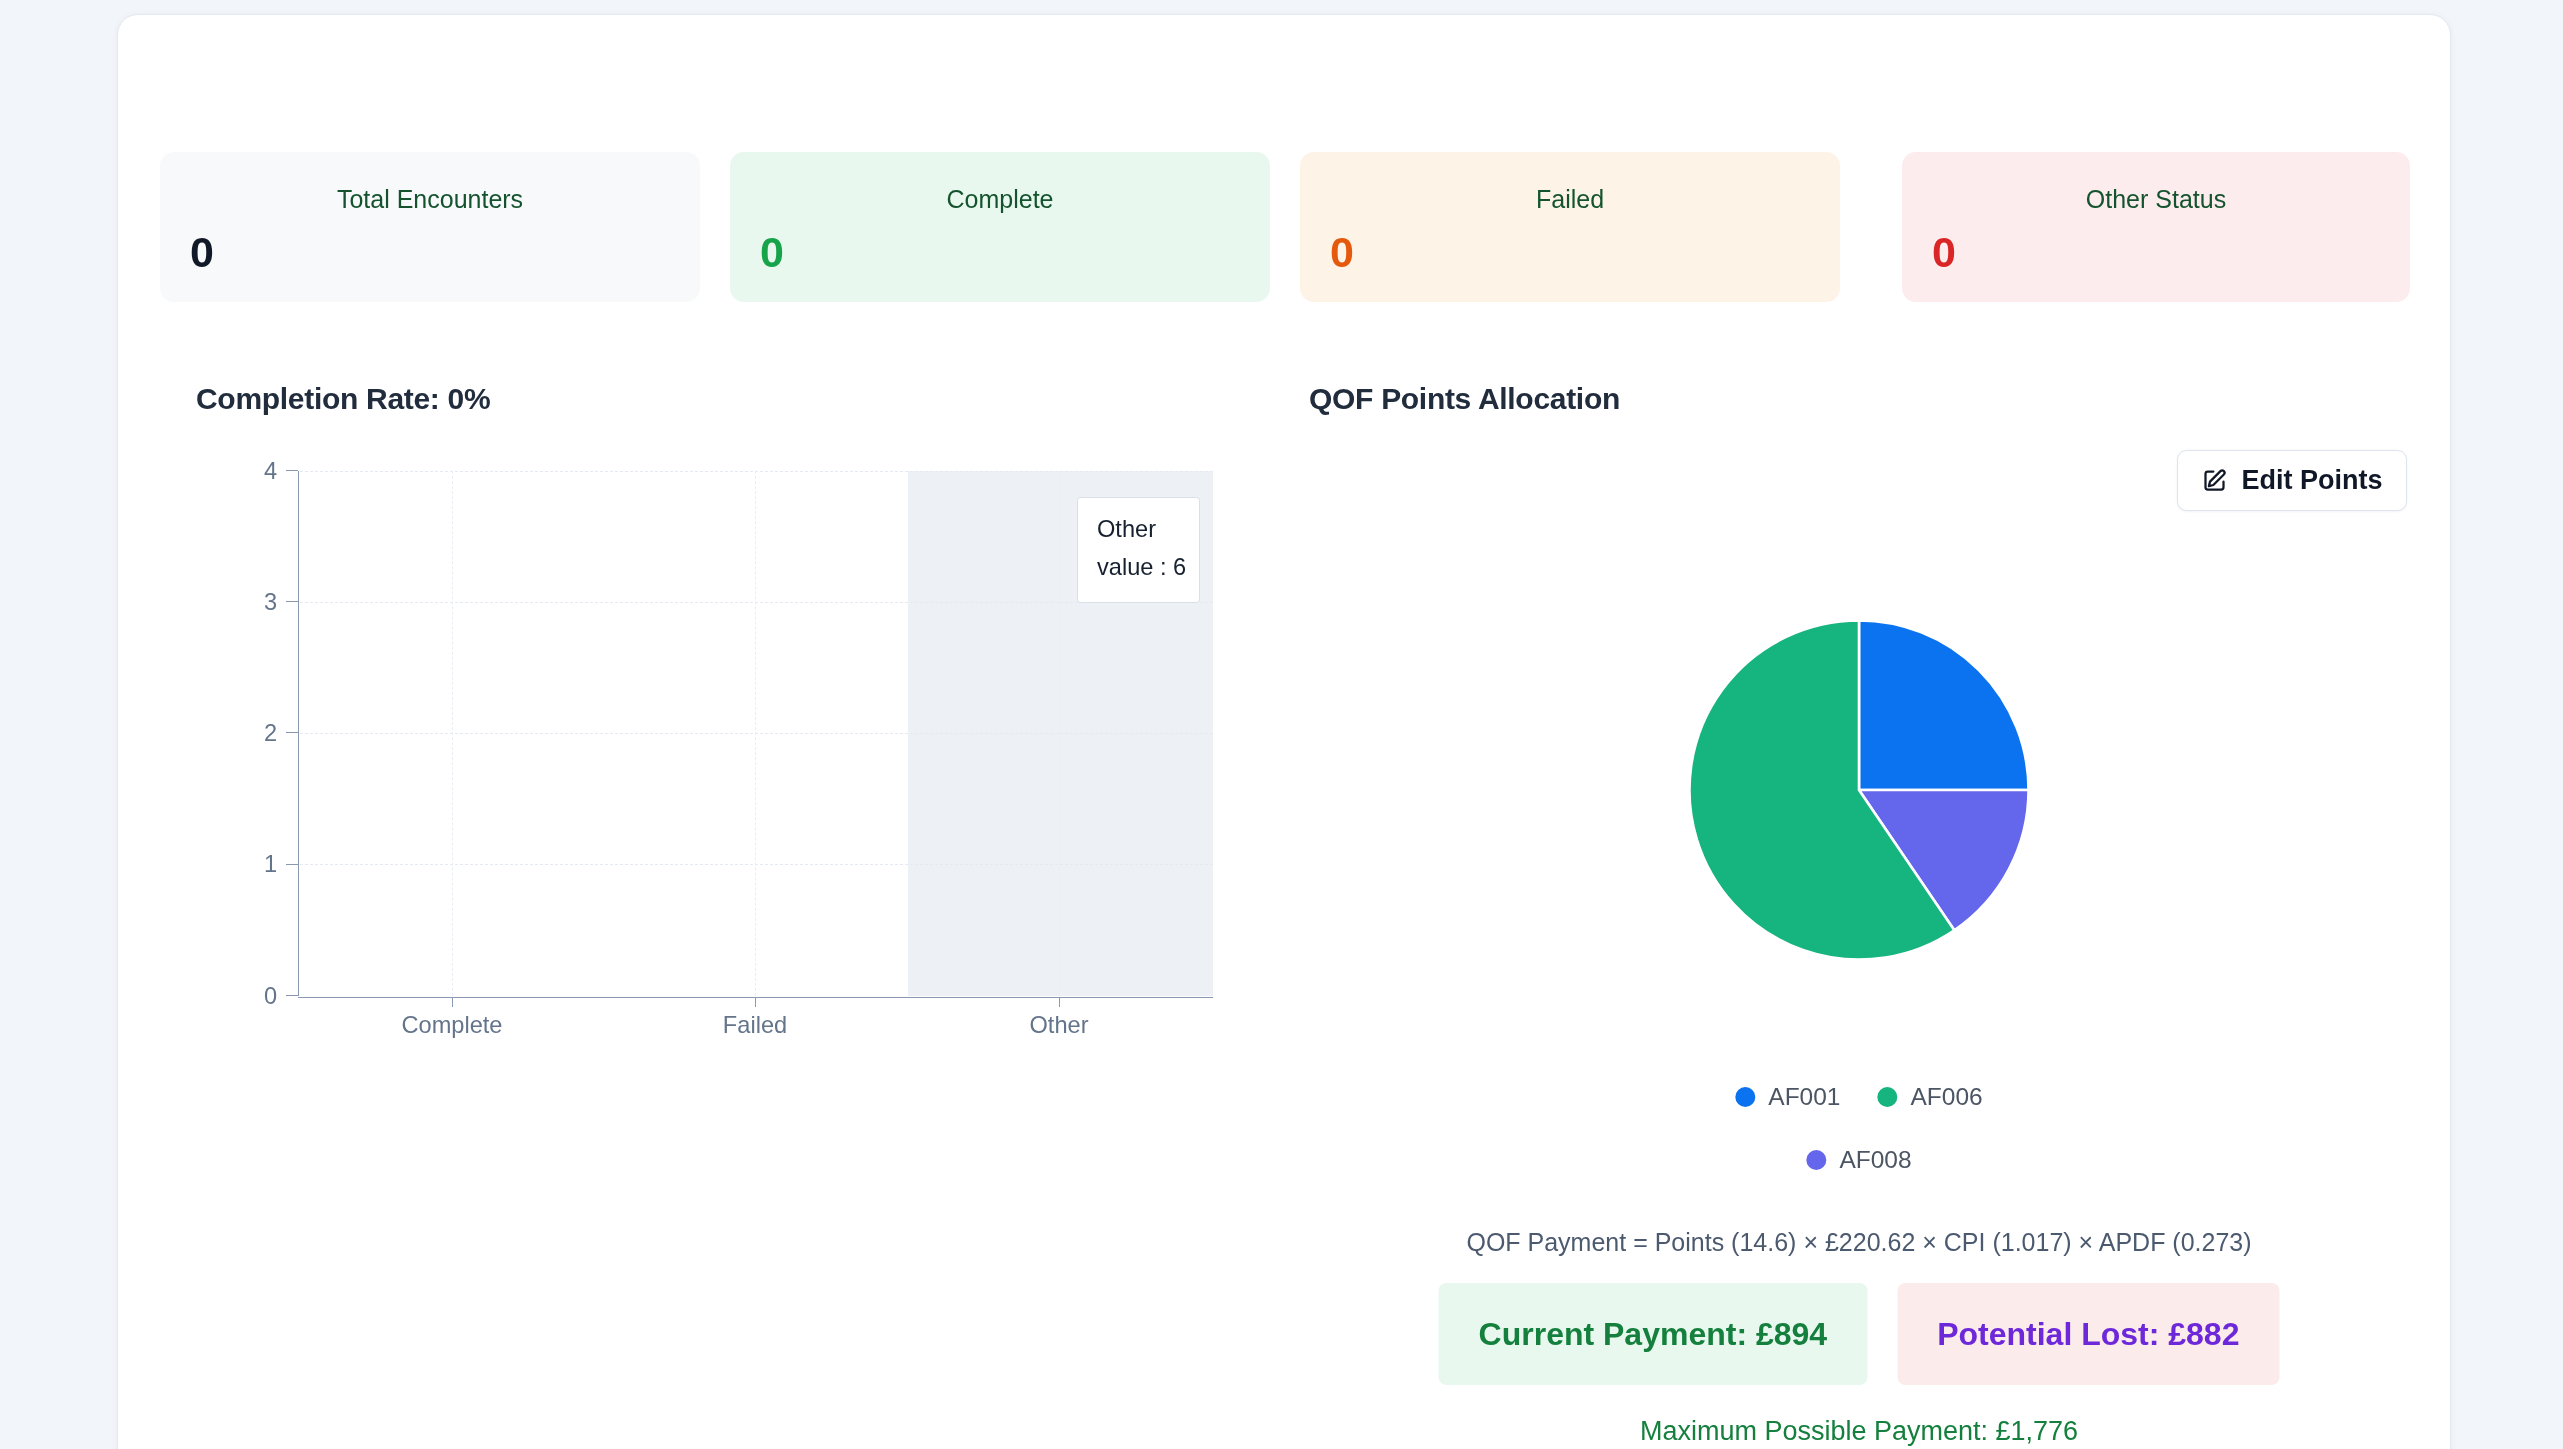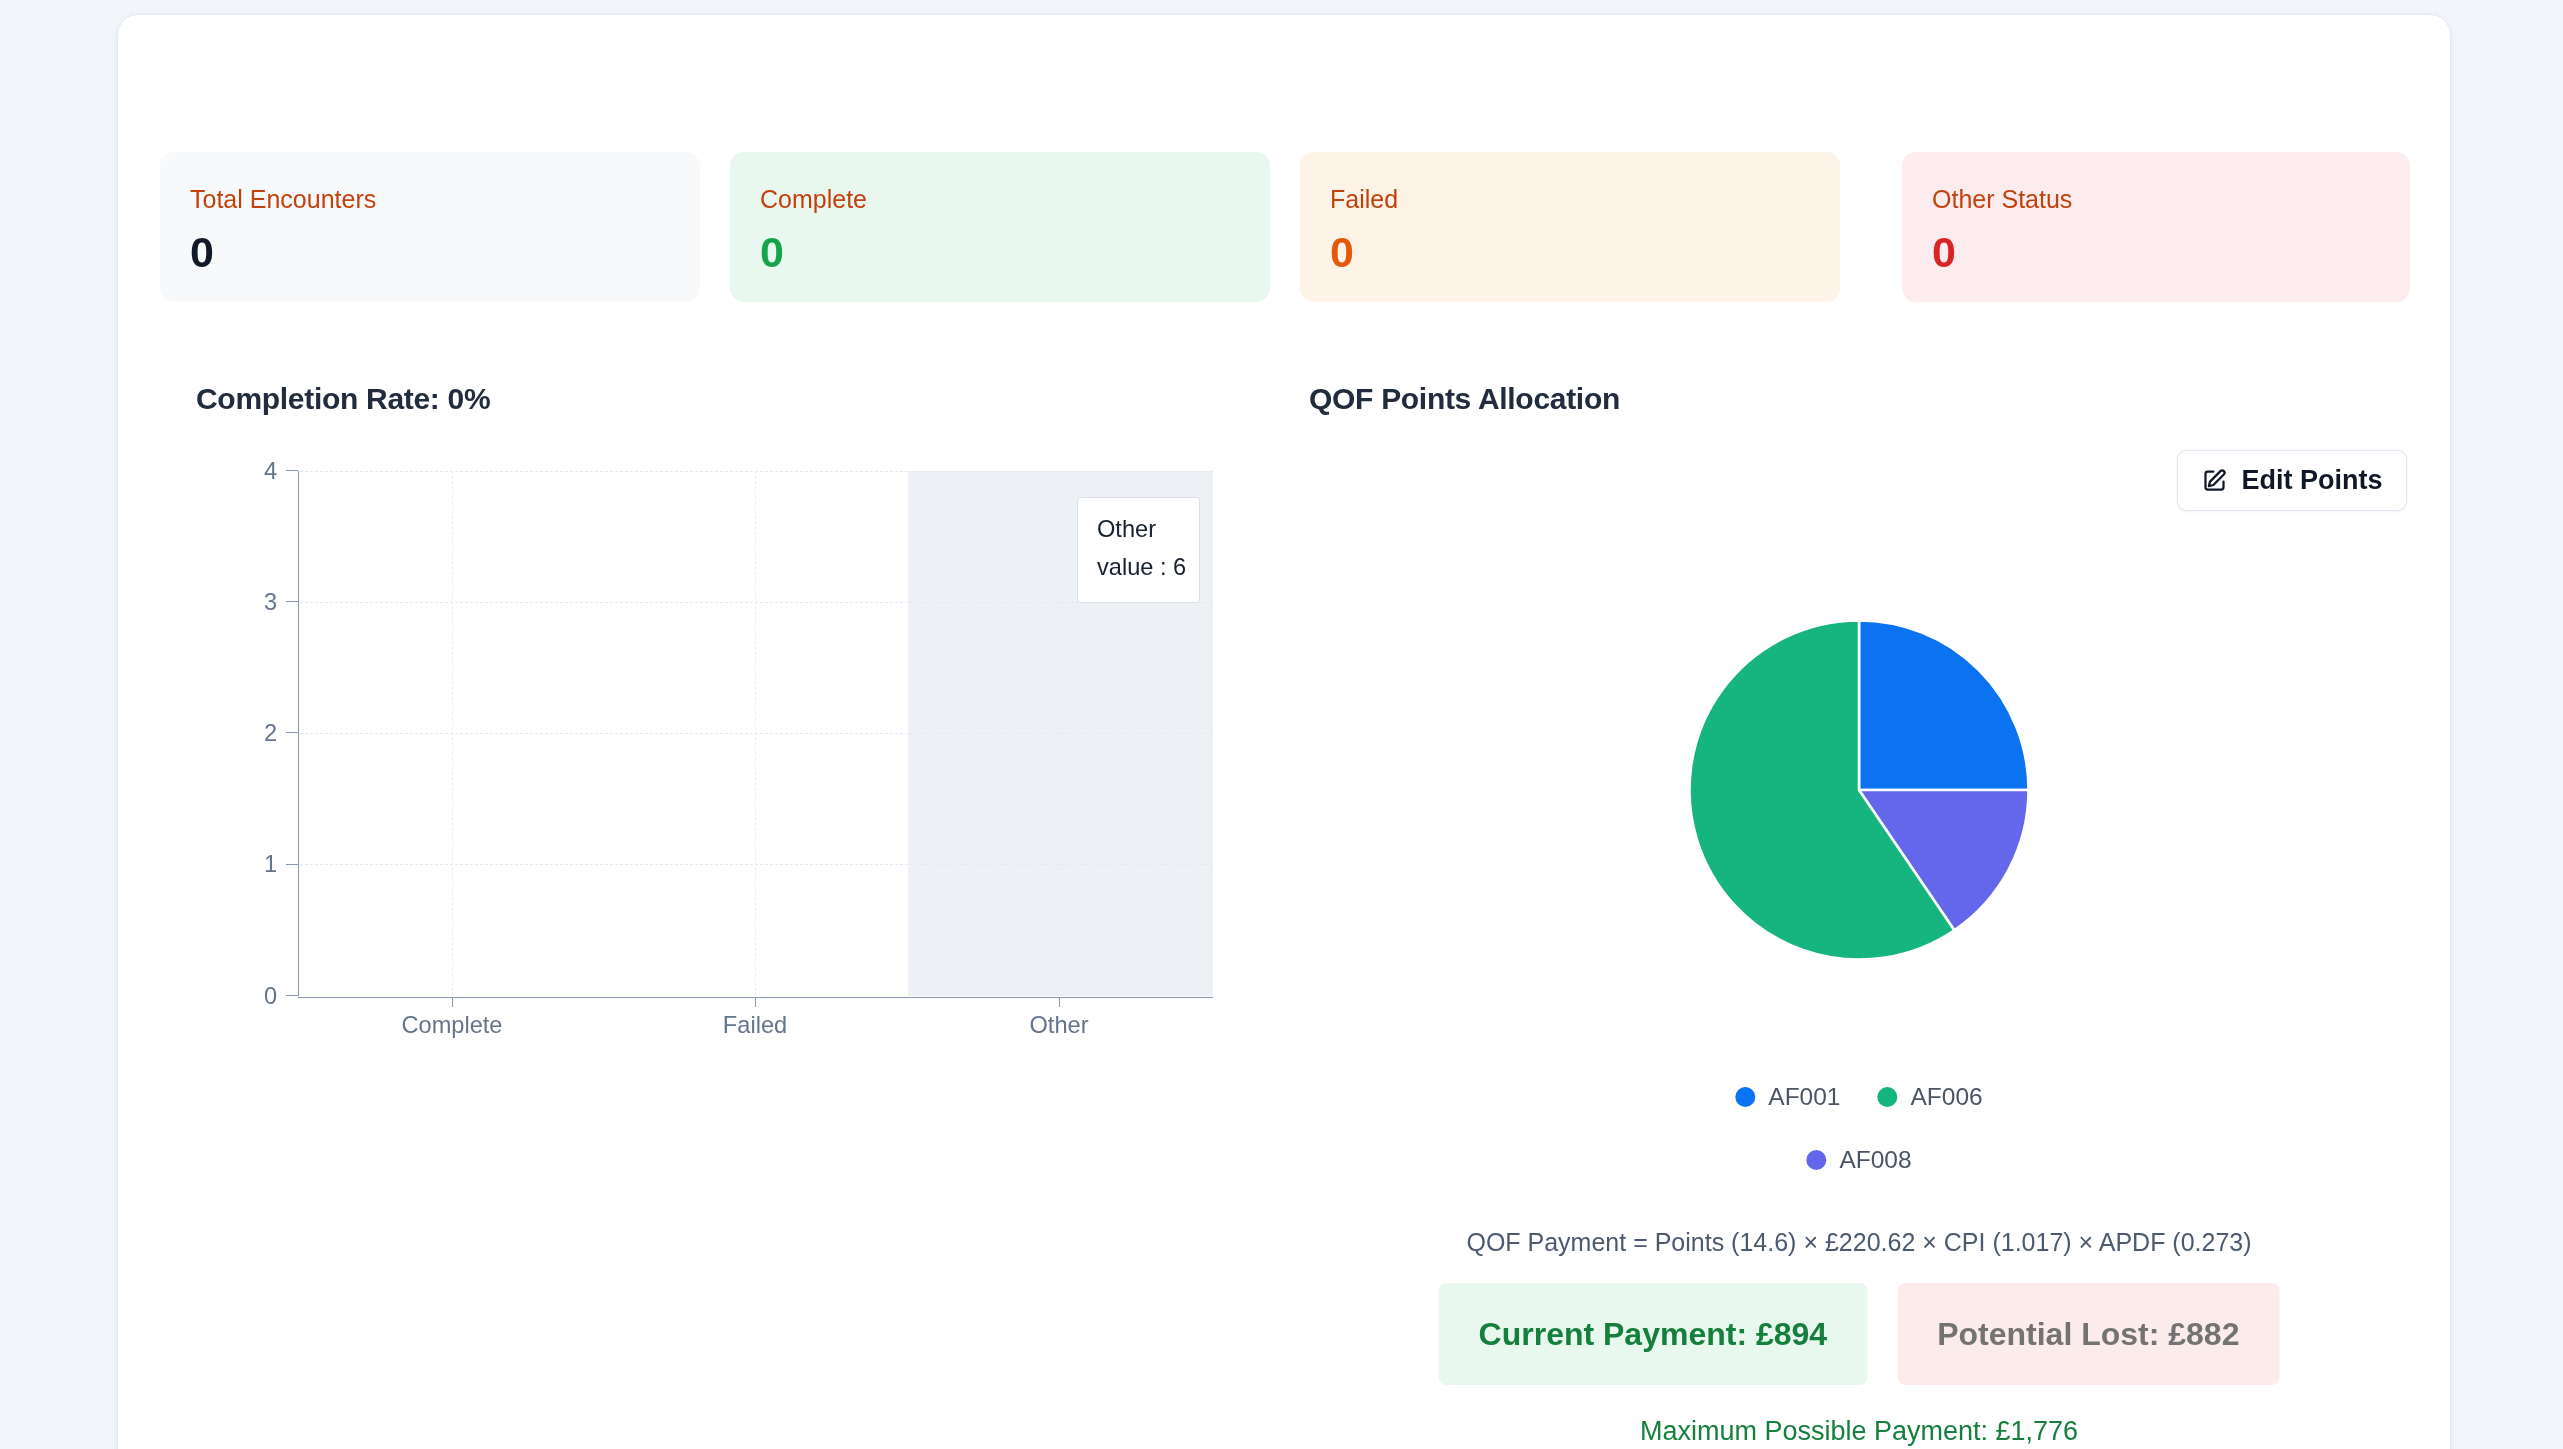--- a/index.html
+++ b/index.html
@@ -28,21 +28,21 @@
     position:absolute; left:42px; top:137px; width:2250px;
     display:grid; grid-template-columns:repeat(4,1fr); gap:30px;
   }
   .stat {
     height:150px; border-radius:14px; padding:33px 30px 0 30px;
   }
   .stat--gray   { background:#f7f9fb; }
   .stat--green  { background:#e9f8ef; }
   .stat--orange { background:#fdf3e7; }
   .stat--red    { background:#fcecee;margin-left:32px; }
-  .stat-label { font-size:25px; color:#c2410c; }
+  .stat-label { font-size:25px; color:#14532d;text-align:center; }
   .stat-value { margin-top:14px; font-size:43px; font-weight:700; }
   .stat--gray   .stat-value { color:#111827; }
   .stat--green  .stat-value { color:#17a34a; }
   .stat--orange .stat-value { color:#e4590b; }
   .stat--red    .stat-value { color:#d92525; }
   
   .section-title {
     position:absolute; top:367px;
     font-size:30px; font-weight:600; color:#212c3d; letter-spacing:-0.3px;
   }
@@ -106,21 +106,21 @@
   .payments {
     position:absolute; left:1741px; top:1268px; transform:translateX(-50%);
     display:flex; gap:30px;
   }
   .pay-box {
     height:102px; border-radius:8px; padding:0 40px;
     display:flex; align-items:center; white-space:nowrap;
     font-size:32px; font-weight:700;
   }
   .pay-box--green { background:#e9f8ef; color:#15803d; }
-  .pay-box--red   { background:#fcebeb; color:#737373; }
+  .pay-box--red   { background:#fcebeb; color:#6d28d9; }
   .max-payment {
     position:absolute; left:1741px; top:1401px; transform:translateX(-50%);
     white-space:nowrap; font-size:27px; color:#15803d;
   }
 </style>
 </head>
 <body>
 
 <div class="card">
 

